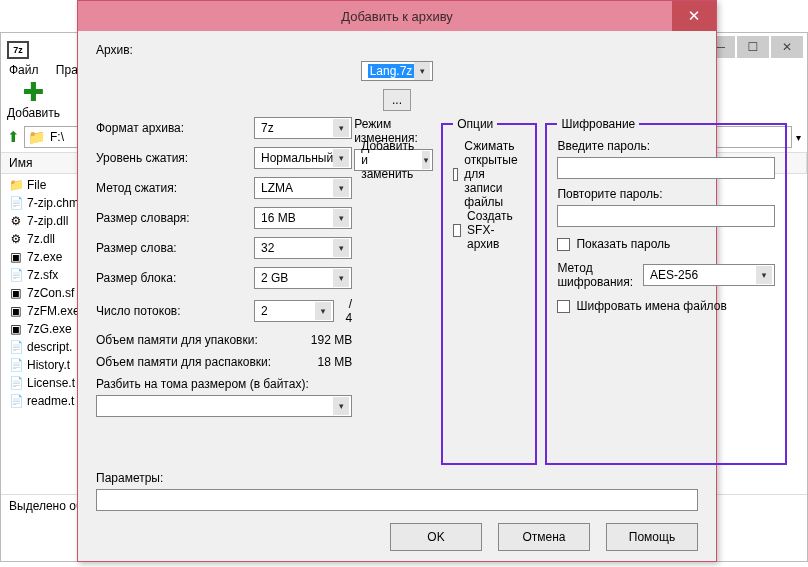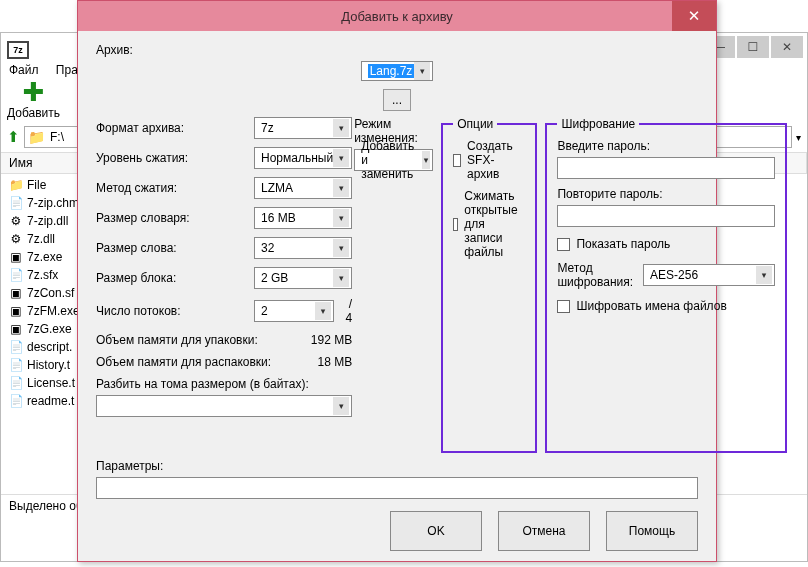--- a/index.html
+++ b/index.html
@@ -170,21 +170,21 @@
   .encrow { display: flex; align-items: center; gap: 10px; }
   .encrow .lbl { flex: 1; }
   .encrow .select { width: 132px; }
 
   
   .dlgbtns {
     display: flex; justify-content: flex-end; gap: 16px;
     padding-top: 6px;
   }
   .dlgbtns .btn {
-    width: 92px; height: 40px;
+    width: 92px; height: 28px;
     border: 1px solid #888; background: #e9e9e9;
     display: flex; align-items: center; justify-content: center;
   }
   .lblonly { font-size: 12px; }
   .parm-row .textinput { width: 100%; }
 </style>
 </head>
 <body>
 
 <div class="bgwin">
@@ -388,27 +388,27 @@
         <div>
           <div class="lblonly">Режим изменения:</div>
           <div class="select" style="margin-top:4px;">
             <span>Добавить и заменить</span>
             <span class="chev">▾</span>
           </div>
         </div>
 
         <fieldset class="group">
           <legend>Опции</legend>
+          <div class="chk">
+            <span class="box"></span>
+            <span>Сжимать открытые для записи файлы</span>
+          </div>
           <div class="chk" style="margin-bottom:8px;">
             <span class="box"></span>
             <span>Создать SFX-архив</span>
-          </div>
-          <div class="chk">
-            <span class="box"></span>
-            <span>Сжимать открытые для записи файлы</span>
           </div>
         </fieldset>
 
         <fieldset class="group">
           <legend>Шифрование</legend>
           <div class="lblonly">Введите пароль:</div>
           <div class="pwfld" style="margin:4px 0 8px 0;"></div>
           <div class="lblonly">Повторите пароль:</div>
           <div class="pwfld" style="margin:4px 0 10px 0;"></div>
           <div class="chk" style="margin-bottom:10px;">

